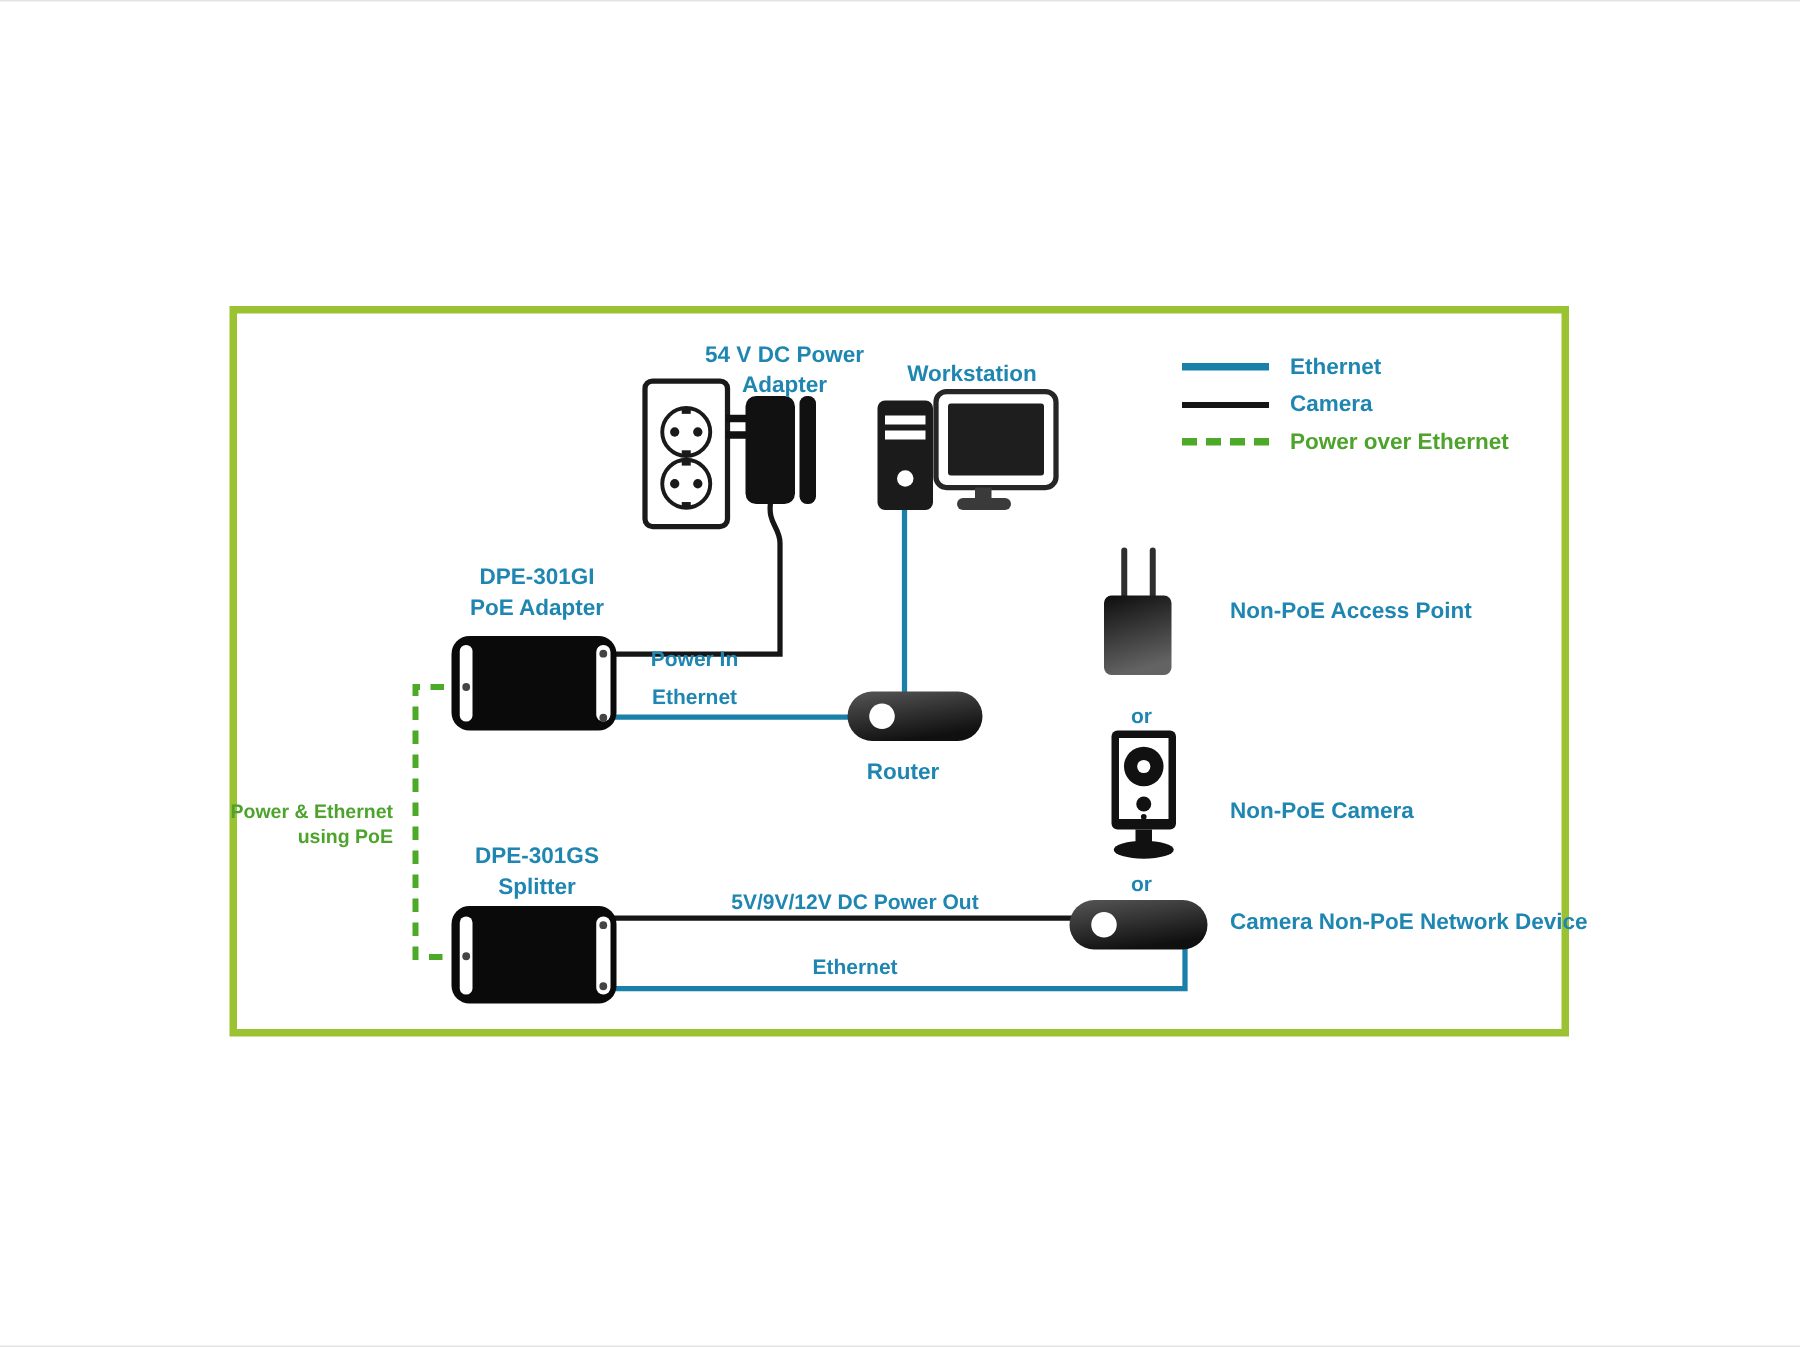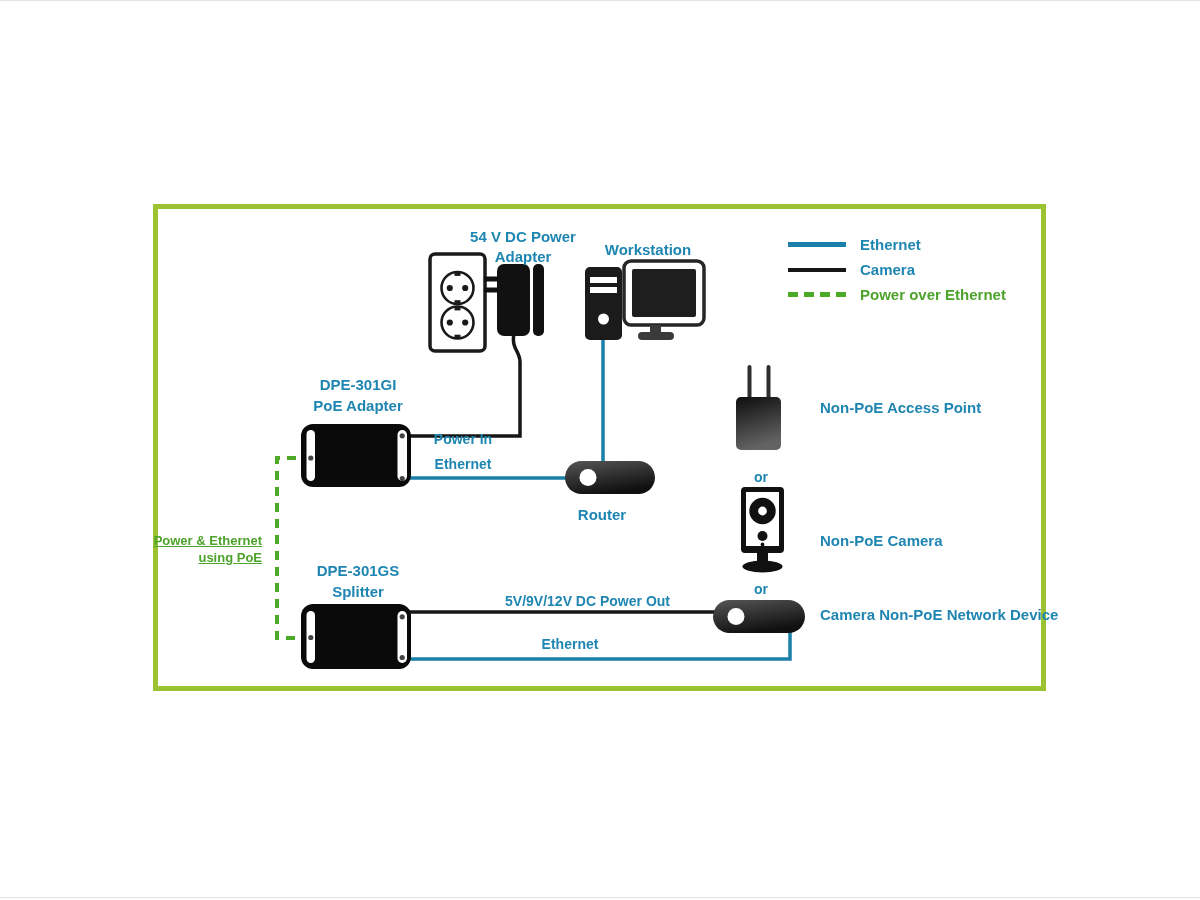--- a/index.html
+++ b/index.html
@@ -9,21 +9,21 @@
   html,body{margin:0;padding:0;background:#fff;}
   body{width:1200px;height:900px;position:relative;overflow:hidden;
        font-family:"Liberation Sans","DejaVu Sans",sans-serif;}
   .edge{position:absolute;left:0;width:1200px;height:1px;background:#e4e4e4;}
   .frame{position:absolute;left:153px;top:204px;width:893px;height:487px;
          border:5px solid var(--frame);box-sizing:border-box;background:transparent;}
   svg.art{position:absolute;left:0;top:0;width:1200px;height:900px;}
   .lbl{position:absolute;color:var(--lblue);font-weight:bold;font-size:14px;
        line-height:16px;white-space:nowrap;}
   .lbl.center{text-align:center;}
-  .lbl.right{text-align:right;text-decoration:underline;}
+  .lbl.right{text-align:right;}
   .title{font-size:15px;line-height:21px;}
   .note{color:var(--lgreen);font-size:13px;line-height:17px;}
   .legend{position:absolute;left:788px;top:232px;display:flex;flex-direction:column;}
   .legend-row{display:flex;align-items:center;height:25px;}
   .swatch{width:58px;height:5px;margin-right:14px;flex:none;}
   .swatch.ethernet{background:var(--blue);}
   .swatch.power{background:var(--black);height:4px;}
   .swatch.poe{background:repeating-linear-gradient(90deg,var(--green) 0 10px,transparent 10px 16px);}
   .legend-label{font-weight:bold;font-size:15px;color:var(--lblue);}
   .legend-label.green{color:var(--lgreen);}
@@ -169,21 +169,21 @@
 <div class="lbl" style="left:820px;top:400px;font-size:15px;">Non-PoE Access Point</div>
 
 <div class="lbl center" style="left:746px;top:469px;width:30px;">or</div>
 
 <div class="lbl" style="left:820px;top:533px;font-size:15px;">Non-PoE Camera</div>
 
 <div class="lbl center" style="left:746px;top:581px;width:30px;">or</div>
 
 <div class="lbl" style="left:820px;top:607px;font-size:15px;">Camera Non-PoE Network Device</div>
 
-<div class="lbl center" style="left:470px;top:593px;width:200px;text-align:right;">5V/9V/12V DC Power Out</div>
+<div class="lbl center" style="left:470px;top:593px;width:200px;">5V/9V/12V DC Power Out</div>
 
 <div class="lbl center" style="left:534px;top:636px;width:72px;">Ethernet</div>
 
 <div class="lbl center title" style="left:288px;top:560px;width:140px;">
   <span>DPE-301GS</span><br>
   <span>Splitter</span>
 </div>
 
 <div class="lbl right note" style="left:152px;top:532px;width:110px;">
   <span>Power &amp; Ethernet</span><br>

